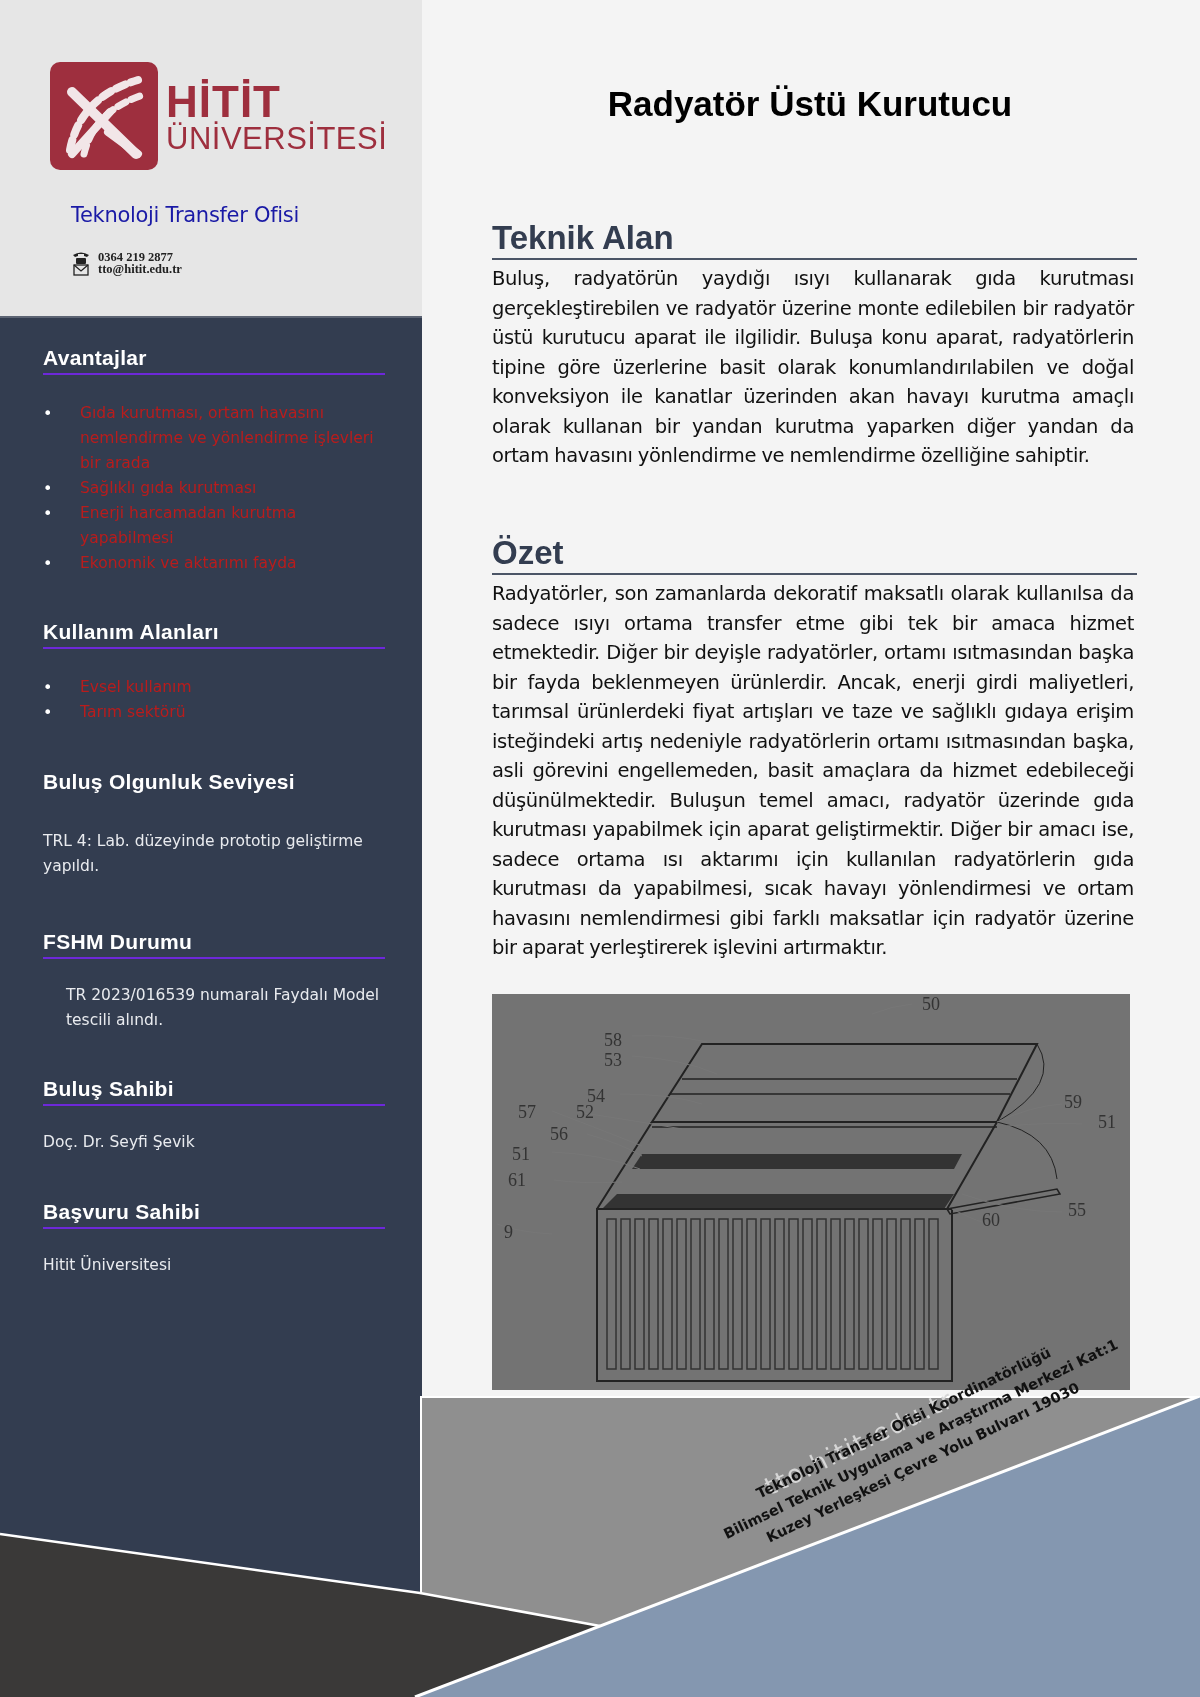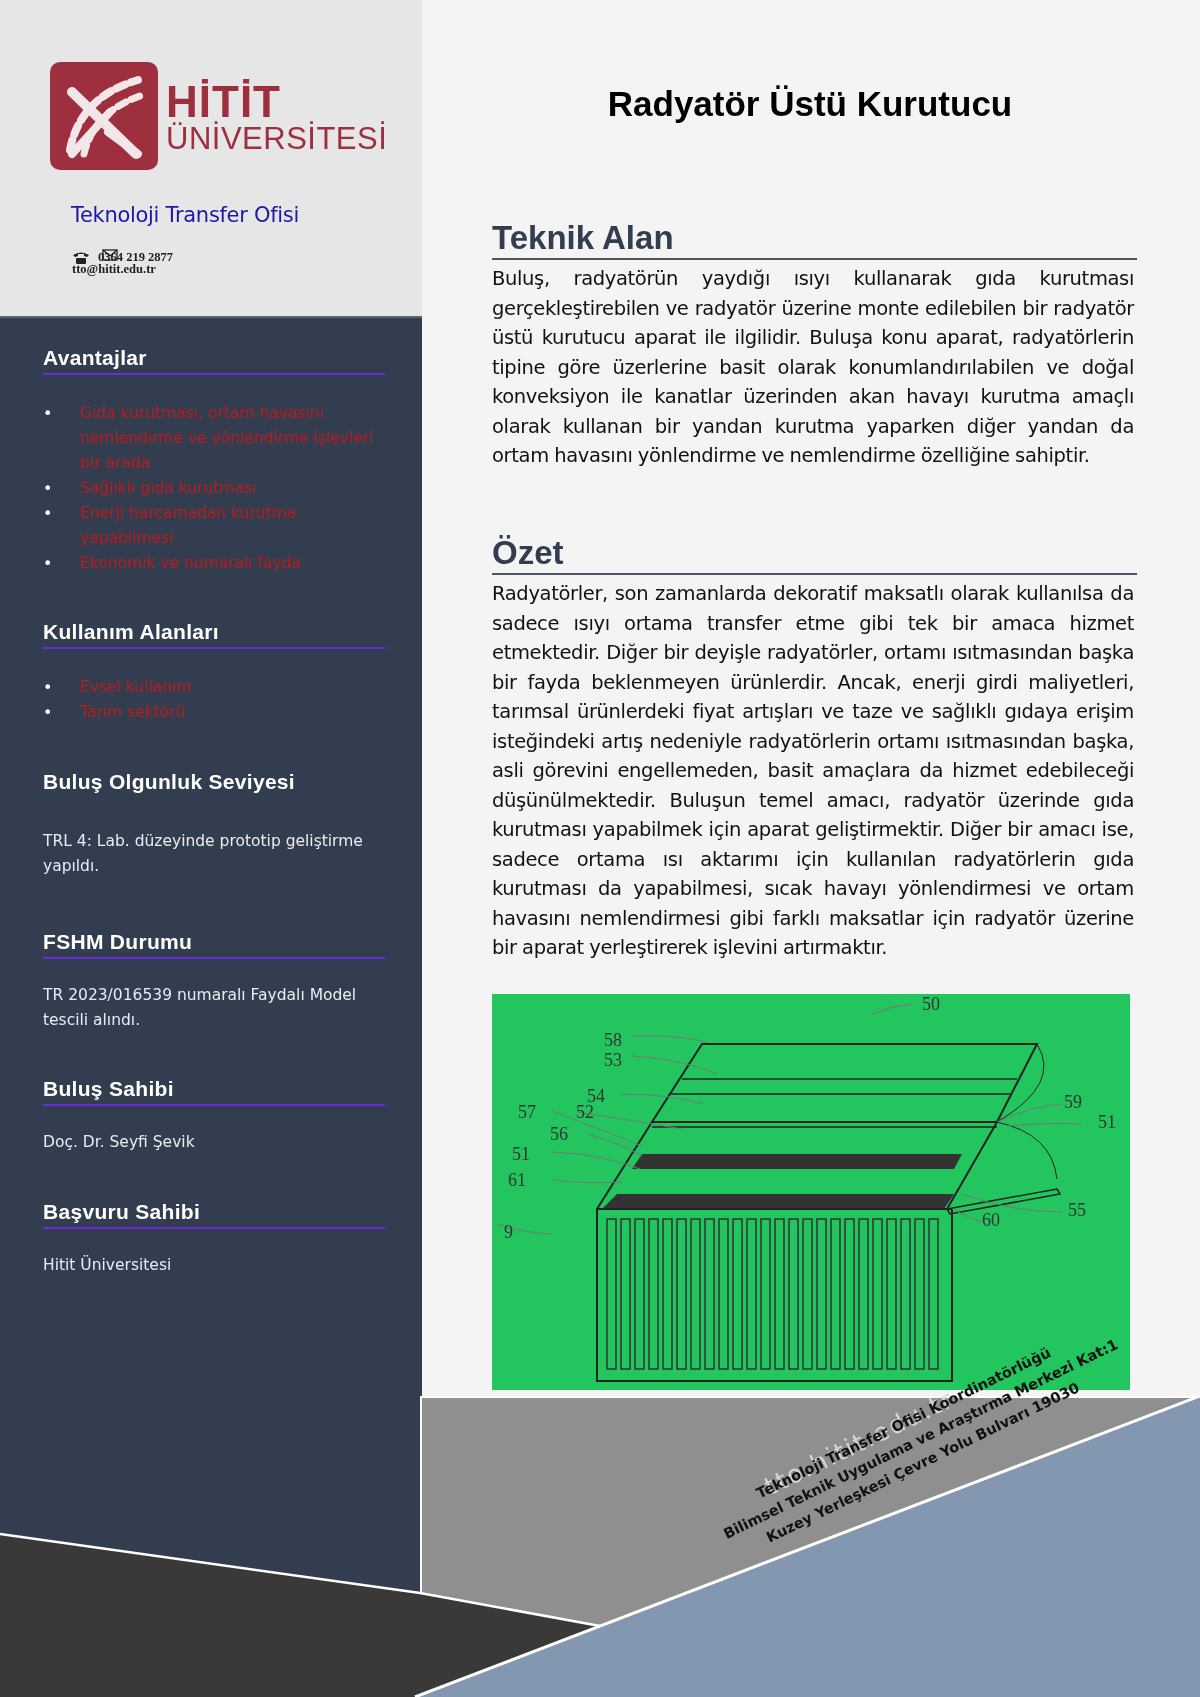--- a/index.html
+++ b/index.html
@@ -13,36 +13,36 @@
   .logo { position: absolute; left: 50px; top: 62px; width: 320px; height: 110px; }
   .logo-mark { position: absolute; left: 0; top: 0; width: 108px; height: 108px; background: #9e2f3e; border-radius: 10px; }
   .logo-mark svg { width: 108px; height: 108px; }
   .logo-name { position: absolute; left: 116px; top: 20px; color: #9e2f3e; font-weight: bold; font-size: 44px; line-height: 40px; letter-spacing: 1px; }
   .logo-sub { position: absolute; left: 116px; top: 60px; color: #9e2f3e; font-size: 31px; line-height: 34px; letter-spacing: 0.5px; }
 
   .tto-title { position: absolute; left: 71px; top: 203px; color: #1a1aa6; font-size: 21px; font-family: "DejaVu Sans", sans-serif; letter-spacing: -0.3px; }
   .contact { position: absolute; left: 72px; font-family: "Liberation Serif", serif; font-weight: bold; font-size: 12.5px; color: #222; display: flex; align-items: center; }
   .contact .ic { width: 18px; height: 14px; margin-right: 8px; display: inline-block; }
   .contact-phone { top: 250px; }
-  .contact-email { top: 248px; flex-direction: column; }
+  .contact-email { top: 262px; }
 
   .side-section { position: absolute; left: 43px; width: 342px; }
   .side-h { color: #ffffff; font-weight: bold; font-size: 21px; letter-spacing: 0.3px; padding-bottom: 3px; }
   .side-h.ruled { border-bottom: 2px solid #6d28d9; }
   .side-list { list-style: none; margin-top: 26px; }
   .side-list li { position: relative; padding-left: 37px; color: #b91c1c; font-family: "DejaVu Sans", sans-serif; font-size: 15.5px; line-height: 25px; }
   .side-list li::before { content: "\2022"; position: absolute; left: 0; top: 0; font-size: 16px; color: #fff; }
   .side-text { color: #e9ebef; font-family: "DejaVu Sans", sans-serif; font-size: 15.5px; line-height: 25px; margin-top: 26px; }
 
   
   .doc-title { position: absolute; left: 540px; top: 84px; width: 540px; text-align: center; font-weight: bold; font-size: 35px; color: #000; }
   .main-h { position: absolute; left: 492px; width: 645px; color: #333d50; font-weight: bold; font-size: 33px; border-bottom: 2.5px solid #4b5566; padding-bottom: 1px; line-height: 38px; }
   .main-p { position: absolute; left: 492px; width: 642px; text-align: justify; font-family: "DejaVu Sans", sans-serif; font-size: 19.5px; line-height: 29.5px; color: #111; letter-spacing: -0.35px; word-spacing: -0.5px; }
 
-  .figure { position: absolute; left: 492px; top: 994px; width: 638px; height: 396px; background: #22c55e; }
+  .figure { position: absolute; left: 492px; top: 994px; width: 638px; height: 396px; background: #737373; }
   .figure svg { width: 638px; height: 396px; }
   .fig-label { font-family: "Liberation Serif", serif; font-size: 18px; fill: #333; }
 
   
   .footer-gray { position: absolute; left: 420px; top: 1396px; width: 780px; height: 301px; background: #8f8f8f; border-top: 2px solid #ffffff; border-left: 2px solid #ffffff; }
   .footer-shapes { position: absolute; left: 0; top: 1396px; width: 1200px; height: 301px; }
   .url { position: absolute; left: 760px; top: 1475px; transform: rotate(-26deg); transform-origin: left top; color: #d6d6d6; font-family: "DejaVu Sans", sans-serif; font-size: 25px; letter-spacing: 2px; }
   .addr { position: absolute; left: 710px; top: 1505px; transform: rotate(-26deg); transform-origin: left top; text-align: center; width: 420px; }
   .addr div { font-family: "DejaVu Sans", sans-serif; font-weight: bold; font-size: 14.5px; line-height: 22px; color: #111; white-space: nowrap; }
 </style>
@@ -87,40 +87,40 @@
   </span>
   <span>tto@hitit.edu.tr</span>
 </div>
 
 <div class="side-section" style="top:346px;">
   <div class="side-h ruled">Avantajlar</div>
   <ul class="side-list">
     <li>Gıda kurutması, ortam havasını nemlendirme ve yönlendirme işlevleri bir arada</li>
     <li>Sağlıklı gıda kurutması</li>
     <li>Enerji harcamadan kurutma yapabilmesi</li>
-    <li>Ekonomik ve numaralı fayda</li>
+    <li>Ekonomik ve aktarımı fayda</li>
   </ul>
 </div>
 
 <div class="side-section" style="top:620px;">
   <div class="side-h ruled">Kullanım Alanları</div>
   <ul class="side-list">
     <li>Evsel kullanım</li>
     <li>Tarım sektörü</li>
   </ul>
 </div>
 
 <div class="side-section" style="top:770px;">
   <div class="side-h">Buluş Olgunluk Seviyesi</div>
   <div class="side-text" style="margin-top:32px;">TRL 4: Lab. düzeyinde prototip geliştirme yapıldı.</div>
 </div>
 
 <div class="side-section" style="top:930px;">
   <div class="side-h ruled">FSHM Durumu</div>
-  <div class="side-text" style="margin-top:24px;">TR 2023/016539 numaralı Faydalı Model tescili alındı.</div>
+  <div class="side-text" style="margin-top:24px;margin-left:23px;">TR 2023/016539 numaralı Faydalı Model tescili alındı.</div>
 </div>
 
 <div class="side-section" style="top:1077px;">
   <div class="side-h ruled">Buluş Sahibi</div>
   <div class="side-text" style="margin-top:24px;">Doç. Dr. Seyfi Şevik</div>
 </div>
 
 <div class="side-section" style="top:1200px;">
   <div class="side-h ruled">Başvuru Sahibi</div>
   <div class="side-text" style="margin-top:24px;">Hitit Üniversitesi</div>

